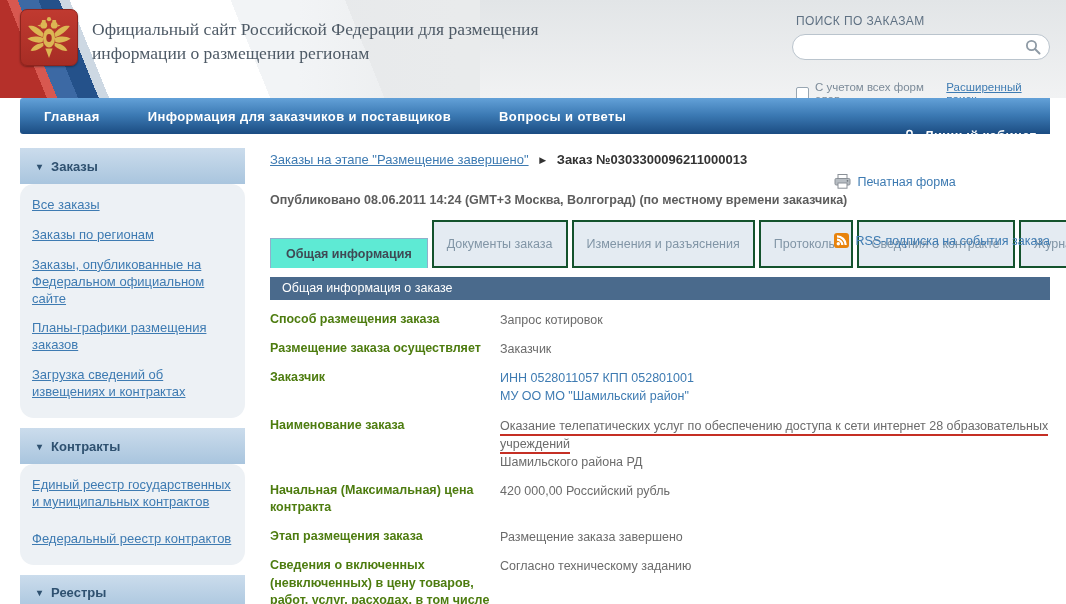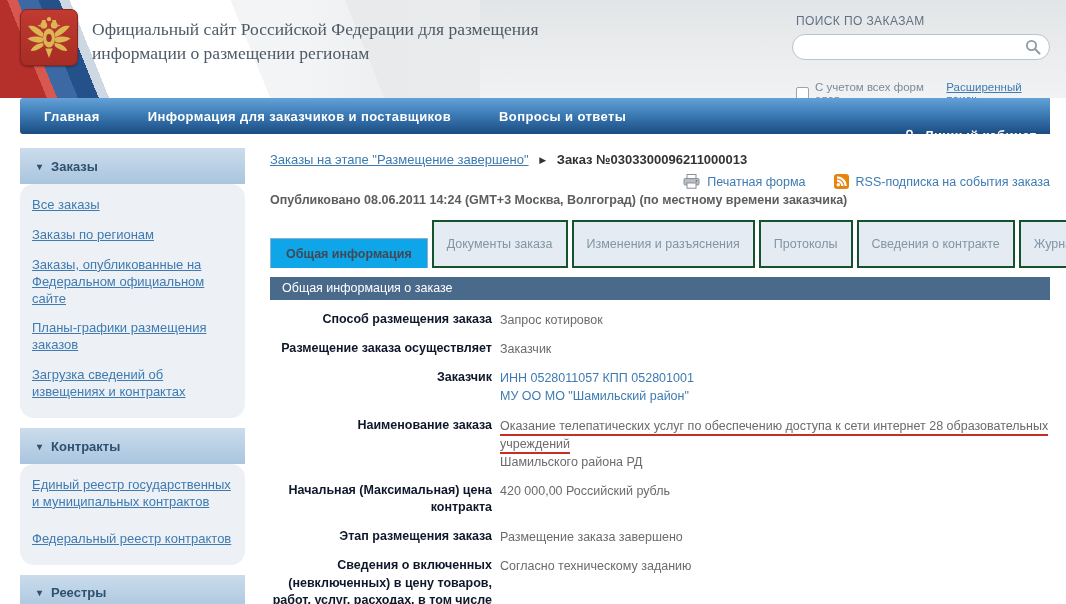--- a/index.html
+++ b/index.html
@@ -66,39 +66,39 @@
   .sb-body { background:#edf1f5; padding:13px 12px 4px 12px;border-radius:14px; }
   .sb-link { display:block; color:#3e7bb2; font-size:13px; line-height:1.3;
     text-decoration:underline; margin-bottom:13px; cursor:pointer; }
 
   
   .breadcrumb { font-size:13px; margin:4px 0 0 0; color:#333; }
   .bc-link { color:#3e7bb2; text-decoration:underline; cursor:pointer; }
   .bc-sep { font-size:9px; color:#333; margin:0 7px; vertical-align:1px; }
   .bc-current { font-weight:bold; color:#333; }
 
-  .actions { position:absolute; right:0; top:26px; display:flex; gap:28px; }
+  .actions { position:absolute; right:0; top:26px; display:flex; gap:44px;flex-direction:column; }
   .action { display:flex; align-items:center; gap:7px; color:#3e7bb2; font-size:12.5px; cursor:pointer; }
   .printer-icon { width:17px; height:15px; }
   .rss-icon { width:15px; height:15px; }
 
   .published { margin-top:26px; font-size:12.5px; font-weight:bold; color:#5d5d5d; }
 
   .tabs { display:flex; align-items:flex-end; gap:4px; margin-top:13px; }
   .tab { font-size:12.5px; white-space:nowrap; cursor:pointer; }
-  .tab.active { background:#0ea5e9; border:1px solid #8fb0cc; border-bottom:none; color:#3f4a55;
+  .tab.active { background:#5eead4; border:1px solid #8fb0cc; border-bottom:none; color:#3f4a55;
     font-weight:bold; padding:8px 15px 7px; }
   .tab.inactive { background:#e4ebf2; border:2px solid #14532d; color:#8195a6; padding:15px 13px; }
 
   .section-bar { margin-top:9px; background:#4a6a8c; color:#fff; font-weight:normal;
     font-size:12.5px; padding:4px 12px 5px; }
 
   .info-table { margin-top:6px; }
   .row { display:flex; padding:5px 0 6px; }
-  .lbl { width:222px; flex-shrink:0; font-weight:bold; color:#0f172a; font-size:12.5px; line-height:1.4;text-align:right; }
+  .lbl { width:222px; flex-shrink:0; font-weight:bold; color:#4d7c0f; font-size:12.5px; line-height:1.4; }
   .val { margin-left:8px; color:#6b6b6b; font-size:12.5px; line-height:1.45; }
   .val-link { color:#3e7bb2; }
   .red-underline { border-bottom:2px solid #c52f24; padding-bottom:1px; }
 </style>
 </head>
 <body>
 
 <div class="page">
 
   <div class="header">

